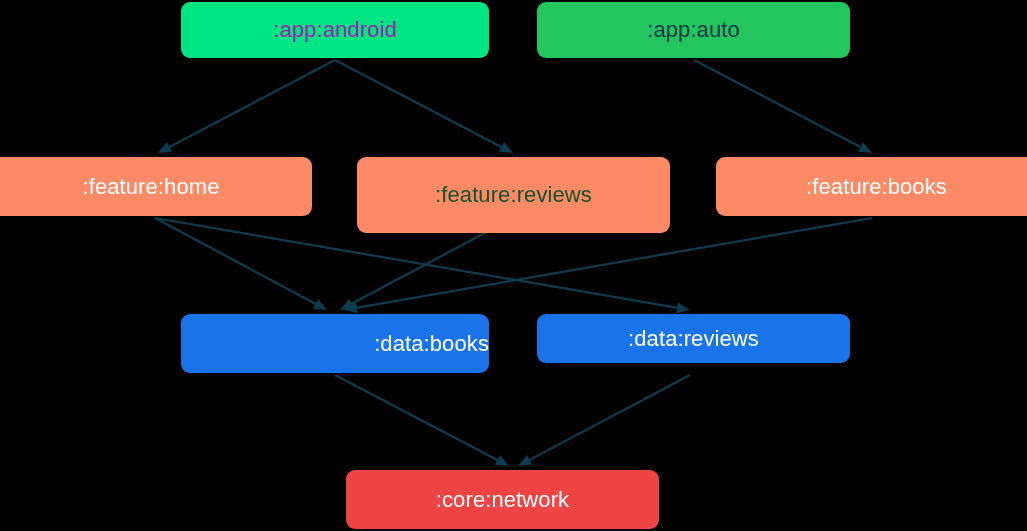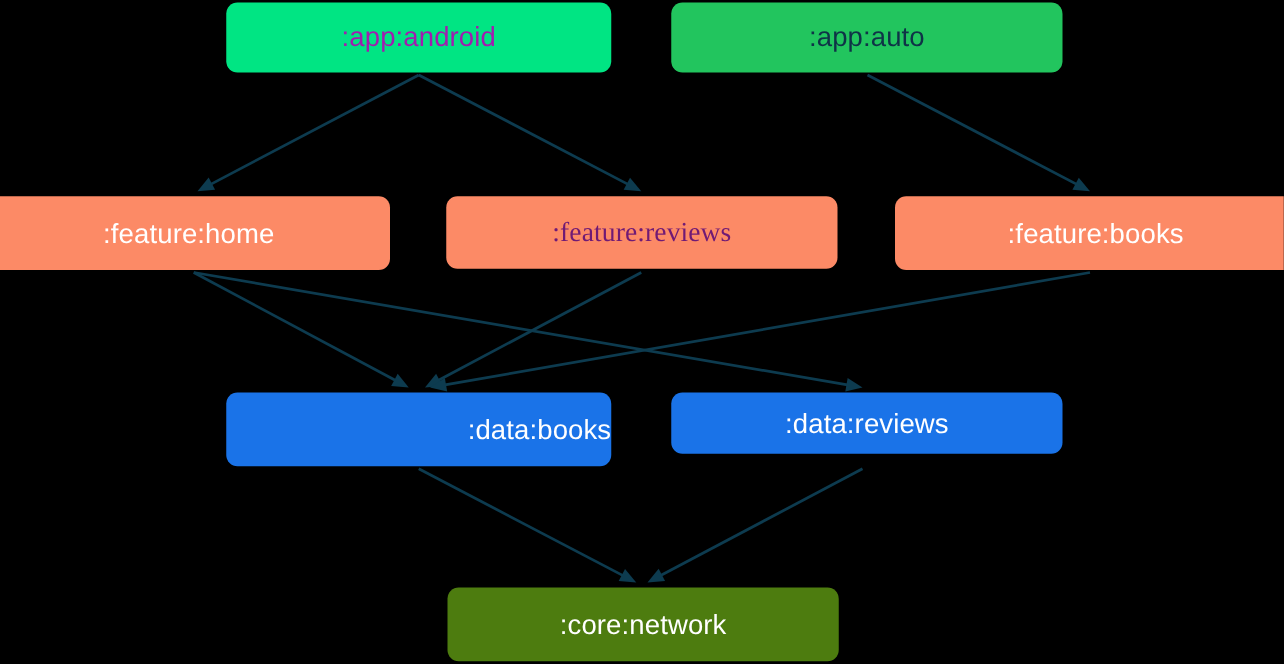--- a/index.html
+++ b/index.html
@@ -91,30 +91,30 @@
   <div id="node-layer">
       <div class="node node-app" style="left: 181px; top: 2px; width: 308px; height: 56px; background: rgb(0, 229, 131); color: #a21caf;">
         <span>:app:android</span>
       </div>
       <div class="node node-app" style="left: 537px; top: 2px; width: 313px; height: 56px; background: #22c55e; color: rgb(15, 51, 71);">
         <span>:app:auto</span>
       </div>
       <div class="node node-feature" style="left: -10px; top: 157px; width: 322px; height: 59px; background: rgb(252, 138, 102); color: rgb(255, 255, 255);">
         <span>:feature:home</span>
       </div>
-      <div class="node node-feature" style="left: 357px; top: 157px; width: 313px; height: 58px; background: rgb(252, 138, 102); color: #701a75; font-family: Liberation Serif, serif;">
+      <div class="node node-feature" style="left: 357px; top: 157px; width: 313px; height: 76px; background: rgb(252, 138, 102); color: #14532d;">
         <span>:feature:reviews</span>
       </div>
       <div class="node node-feature" style="left: 716px; top: 157px; width: 321px; height: 59px; background: rgb(252, 138, 102); color: rgb(255, 255, 255);">
         <span>:feature:books</span>
       </div>
       <div class="node node-data" style="left: 181px; top: 314px; width: 308px; height: 59px; background: rgb(26, 115, 232); color: rgb(255, 255, 255); justify-content: flex-end;">
         <span>:data:books</span>
       </div>
       <div class="node node-data" style="left: 537px; top: 314px; width: 313px; height: 49px; background: rgb(26, 115, 232); color: rgb(255, 255, 255);">
         <span>:data:reviews</span>
       </div>
-      <div class="node node-core" style="left: 358px; top: 470px; width: 313px; height: 59px; background: #4d7c0f; color: rgb(255, 255, 255);">
+      <div class="node node-core" style="left: 346px; top: 470px; width: 313px; height: 59px; background: #ef4444; color: rgb(255, 255, 255);">
         <span>:core:network</span>
       </div>
     </div>
 
 </div>
 
 </body></html>

